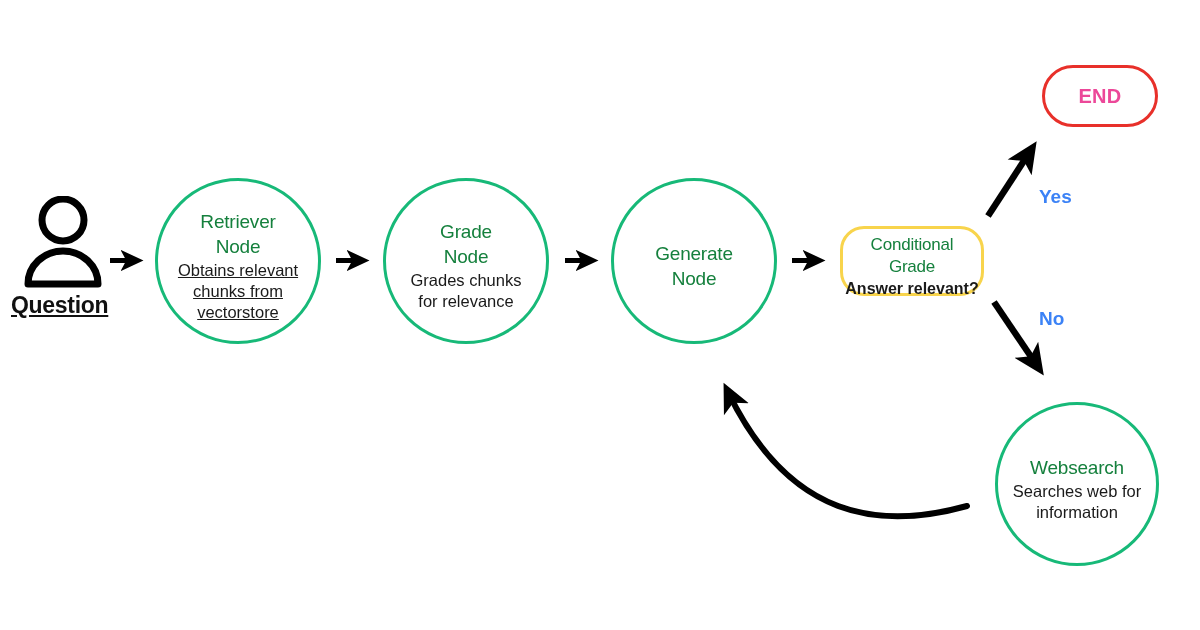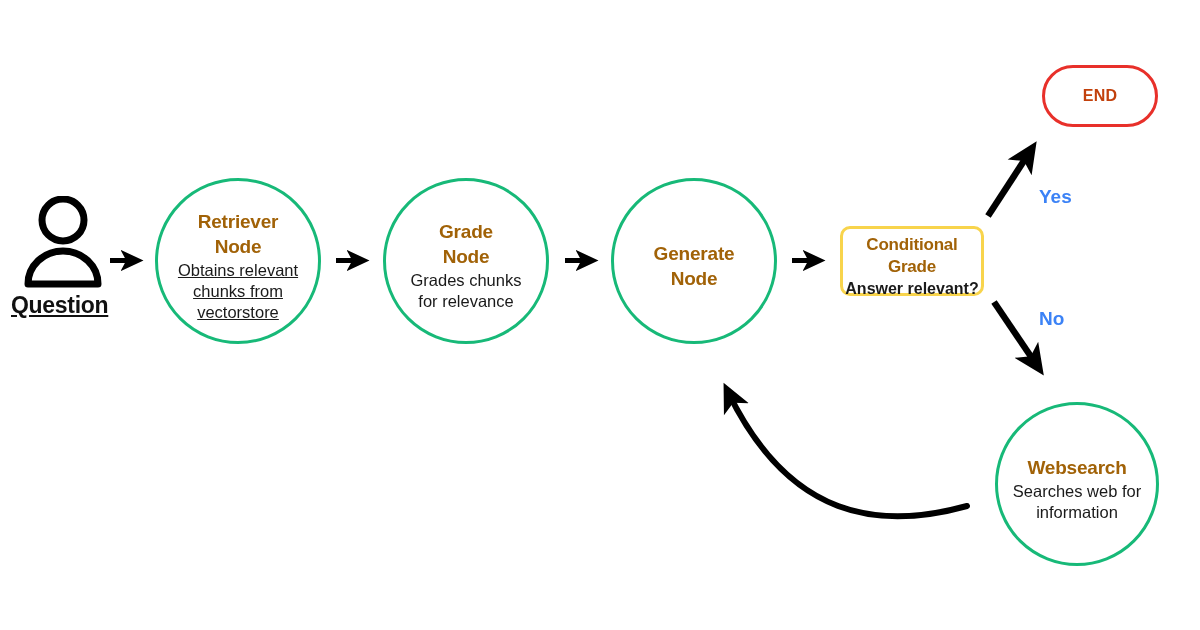--- a/index.html
+++ b/index.html
@@ -35,24 +35,24 @@
     border: 3px solid #17b978;
     box-sizing: border-box;
     display: flex;
     flex-direction: column;
     align-items: center;
     justify-content: center;
     text-align: center;
     background: #ffffff;
   }
   .node-title {
-    font-weight: bold;
+    font-weight: normal;
     font-size: 19px;
     line-height: 25px;
-    color: #a16207;
+    color: #15803d;
     letter-spacing: -0.2px;
     margin-top: 9px;
   }
   .node-desc {
     font-size: 16.5px;
     line-height: 21px;
     color: #1a1a1a;
     margin-top: 1px;
   }
   
@@ -68,21 +68,21 @@
   #grade-node .node-desc     { width: 120px; }
   #generate-node .node-desc  { width: 130px; }
   #websearch-node .node-desc { width: 130px; }
 
   
   #conditional-edge {
     position: absolute;
     left: 840px; top: 226px;
     width: 144px; height: 70px;
     border: 3px solid #f8d44c;
-    border-radius: 10px;
+    border-radius: 24px;
     box-sizing: border-box;
     display: flex;
     flex-direction: column;
     align-items: center;
     justify-content: center;
     text-align: center;
     background: #ffffff;
   }
   #conditional-edge .node-title {
     font-size: 17px;
@@ -105,23 +105,23 @@
     border: 3px solid #e8302a;
     border-radius: 34px;
     box-sizing: border-box;
     display: flex;
     align-items: center;
     justify-content: center;
     background: #ffffff;
   }
   #end-node .end-label {
     font-weight: bold;
-    font-size: 16px;
+    font-size: 20px;
     letter-spacing: 0.3px;
-    color: #c2410c;
+    color: #ec4899;
   }
   
   #question-icon {
     position: absolute;
     left: 24px; top: 196px;
     width: 80px; height: 92px;
   }
   #question-label {
     position: absolute;
     left: 11px; top: 292px;

